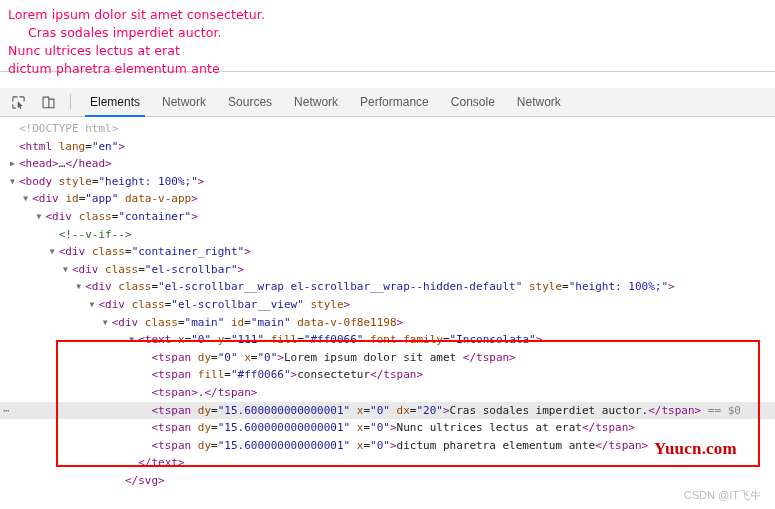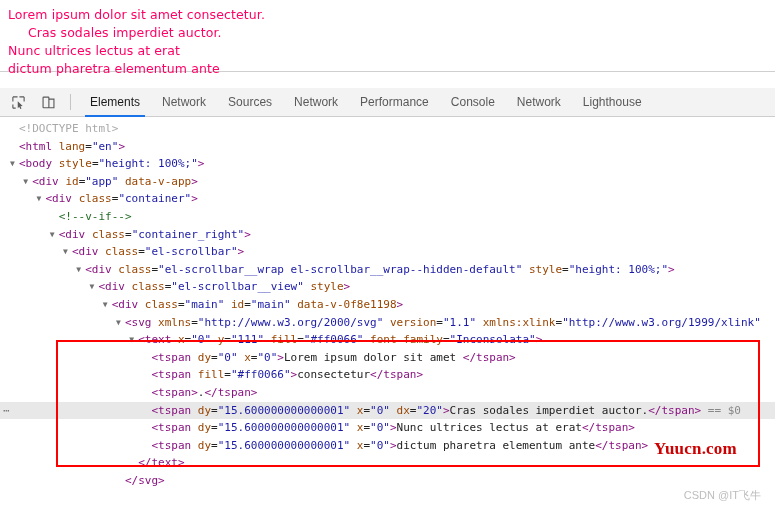--- a/index.html
+++ b/index.html
@@ -145,37 +145,36 @@
   </div>
   <div class="tb-sep"></div>
   <div id="tabs-container" style="display: flex; align-items: center;">
       <div class="tab active">Elements</div>
       <div class="tab">Network</div>
       <div class="tab">Sources</div>
       <div class="tab">Network</div>
       <div class="tab">Performance</div>
       <div class="tab">Console</div>
       <div class="tab">Network</div>
-      <div class="tab">Lighthouse</div>
     </div>
 </div>
 
 <div id="dom-tree">
     <div class="node"><span></span><span class="arrow none">▪</span><span><span class="doctype">&lt;!DOCTYPE html&gt;</span></span></div>
     <div class="node"><span></span><span class="arrow none">▪</span><span><span class="tag">&lt;html</span> <span class="attr">lang</span>=<span class="val">"en"</span><span class="tag">&gt;</span></span></div>
+    <div class="node"><span></span><span class="arrow">▶</span><span><span class="tag">&lt;head&gt;</span><span class="txt">…</span><span class="tag">&lt;/head&gt;</span></span></div>
     <div class="node"><span></span><span class="arrow">▼</span><span><span class="tag">&lt;body</span> <span class="attr">style</span>=<span class="val">"height: 100%;"</span><span class="tag">&gt;</span></span></div>
     <div class="node"><span>  </span><span class="arrow">▼</span><span><span class="tag">&lt;div</span> <span class="attr">id</span>=<span class="val">"app"</span> <span class="attr">data-v-app</span><span class="tag">&gt;</span></span></div>
     <div class="node"><span>    </span><span class="arrow">▼</span><span><span class="tag">&lt;div</span> <span class="attr">class</span>=<span class="val">"container"</span><span class="tag">&gt;</span></span></div>
     <div class="node"><span>      </span><span class="arrow none">▪</span><span><span class="cmt">&lt;!--v-if--&gt;</span></span></div>
     <div class="node"><span>      </span><span class="arrow">▼</span><span><span class="tag">&lt;div</span> <span class="attr">class</span>=<span class="val">"container_right"</span><span class="tag">&gt;</span></span></div>
     <div class="node"><span>        </span><span class="arrow">▼</span><span><span class="tag">&lt;div</span> <span class="attr">class</span>=<span class="val">"el-scrollbar"</span><span class="tag">&gt;</span></span></div>
     <div class="node"><span>          </span><span class="arrow">▼</span><span><span class="tag">&lt;div</span> <span class="attr">class</span>=<span class="val">"el-scrollbar__wrap el-scrollbar__wrap--hidden-default"</span> <span class="attr">style</span>=<span class="val">"height: 100%;"</span><span class="tag">&gt;</span></span></div>
     <div class="node"><span>            </span><span class="arrow">▼</span><span><span class="tag">&lt;div</span> <span class="attr">class</span>=<span class="val">"el-scrollbar__view"</span> <span class="attr">style</span><span class="tag">&gt;</span></span></div>
     <div class="node"><span>              </span><span class="arrow">▼</span><span><span class="tag">&lt;div</span> <span class="attr">class</span>=<span class="val">"main"</span> <span class="attr">id</span>=<span class="val">"main"</span> <span class="attr">data-v-0f8e1198</span><span class="tag">&gt;</span></span></div>
-    <div class="node"><span>                </span><span class="arrow">▼</span><span><span class="tag">&lt;svg</span> <span class="attr">xmlns</span>=<span class="val">"http://www.w3.org/2000/svg"</span> <span class="attr">version</span>=<span class="val">"1.1"</span> <span class="attr">xmlns:xlink</span>=<span class="val">"http://www.w3.org/1999/xlink"</span></span></div>
     <div class="node"><span>                  </span><span class="arrow">▼</span><span><span class="tag">&lt;text</span> <span class="attr">x</span>=<span class="val">"0"</span> <span class="attr">y</span>=<span class="val">"111"</span> <span class="attr">fill</span>=<span class="val">"#ff0066"</span> <span class="attr">font-family</span>=<span class="val">"Inconsolata"</span><span class="tag">&gt;</span></span></div>
     <div class="node"><span>                    </span><span class="arrow none">▪</span><span><span class="tag">&lt;tspan</span> <span class="attr">dy</span>=<span class="val">"0"</span> <span class="attr">x</span>=<span class="val">"0"</span><span class="tag">&gt;</span><span class="txt">Lorem ipsum dolor sit amet </span><span class="tag">&lt;/tspan&gt;</span></span></div>
     <div class="node"><span>                    </span><span class="arrow none">▪</span><span><span class="tag">&lt;tspan</span> <span class="attr">fill</span>=<span class="val">"#ff0066"</span><span class="tag">&gt;</span><span class="txt">consectetur</span><span class="tag">&lt;/tspan&gt;</span></span></div>
     <div class="node"><span>                    </span><span class="arrow none">▪</span><span><span class="tag">&lt;tspan&gt;</span><span class="txt">.</span><span class="tag">&lt;/tspan&gt;</span></span></div>
     <div class="node selected"><span class="dots">⋯</span><span>                    </span><span class="arrow none">▪</span><span><span class="tag">&lt;tspan</span> <span class="attr">dy</span>=<span class="val">"15.600000000000001"</span> <span class="attr">x</span>=<span class="val">"0"</span> <span class="attr">dx</span>=<span class="val">"20"</span><span class="tag">&gt;</span><span class="txt">Cras sodales imperdiet auctor.</span><span class="tag">&lt;/tspan&gt;</span> <span class="dollar">== $0</span></span></div>
     <div class="node"><span>                    </span><span class="arrow none">▪</span><span><span class="tag">&lt;tspan</span> <span class="attr">dy</span>=<span class="val">"15.600000000000001"</span> <span class="attr">x</span>=<span class="val">"0"</span><span class="tag">&gt;</span><span class="txt">Nunc ultrices lectus at erat</span><span class="tag">&lt;/tspan&gt;</span></span></div>
     <div class="node"><span>                    </span><span class="arrow none">▪</span><span><span class="tag">&lt;tspan</span> <span class="attr">dy</span>=<span class="val">"15.600000000000001"</span> <span class="attr">x</span>=<span class="val">"0"</span><span class="tag">&gt;</span><span class="txt">dictum pharetra elementum ante</span><span class="tag">&lt;/tspan&gt;</span></span></div>
     <div class="node"><span>                  </span><span class="arrow none">▪</span><span><span class="tag">&lt;/text&gt;</span></span></div>
     <div class="node"><span>                </span><span class="arrow none">▪</span><span><span class="tag">&lt;/svg&gt;</span></span></div>
     <div class="node"><span class="arrow none">▪</span></div>

